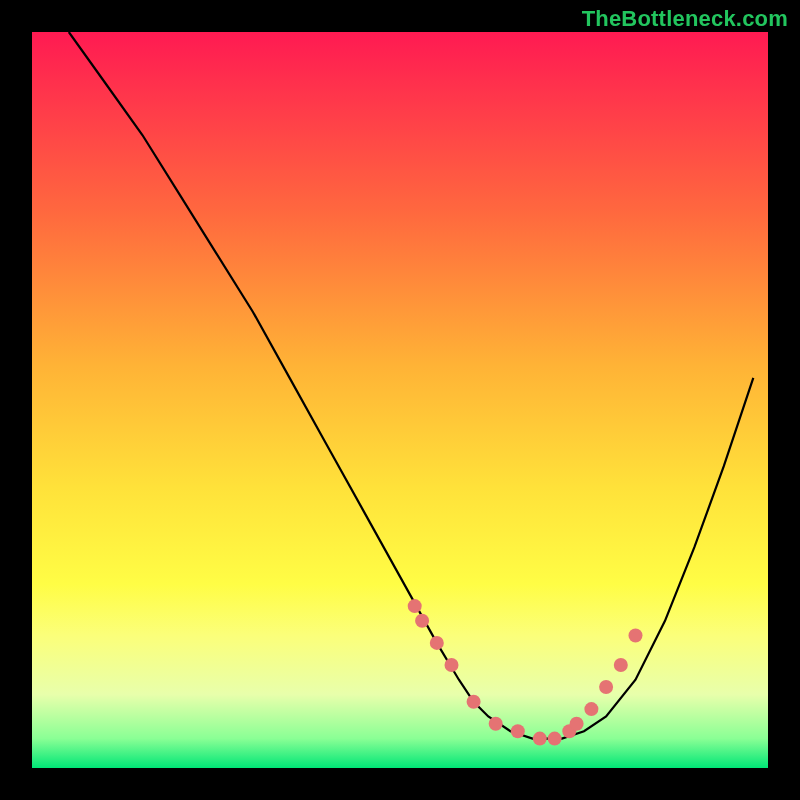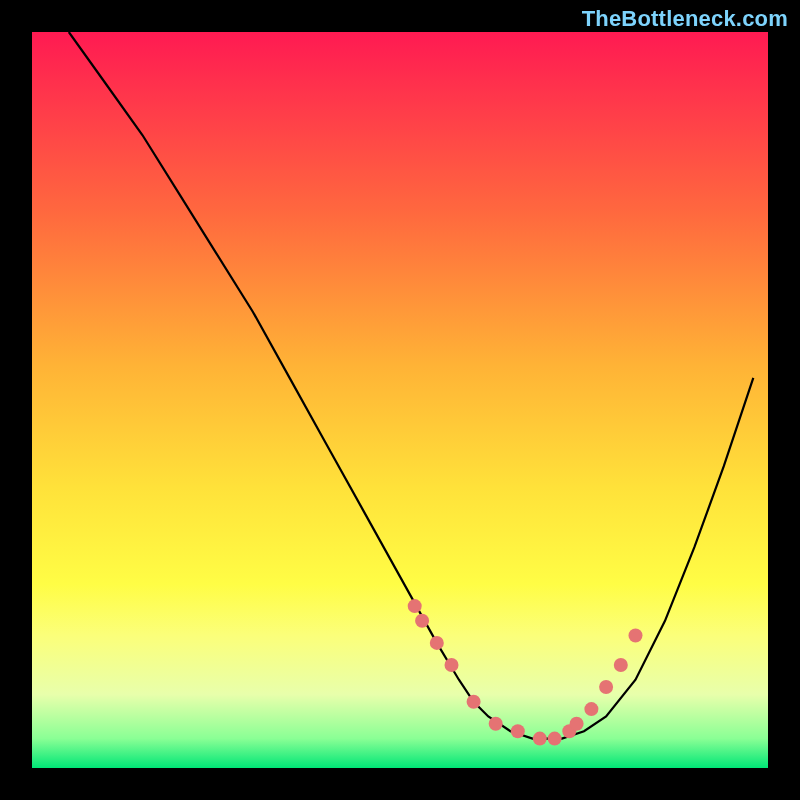--- a/index.html
+++ b/index.html
@@ -28,21 +28,21 @@
       #8aff95 96%,
       #00e676 100%);
   }
   .watermark {
     position: absolute;
     top: 6px;
     right: 12px;
     font-family: Arial, Helvetica, sans-serif;
     font-size: 22px;
     font-weight: bold;
-    color: #7dd3fc;
+    color: #22c55e;
     letter-spacing: 0.2px;
   }
   svg {
     position: absolute;
     left: 0;
     top: 0;
   }
 </style>
 </head>
 <body>

